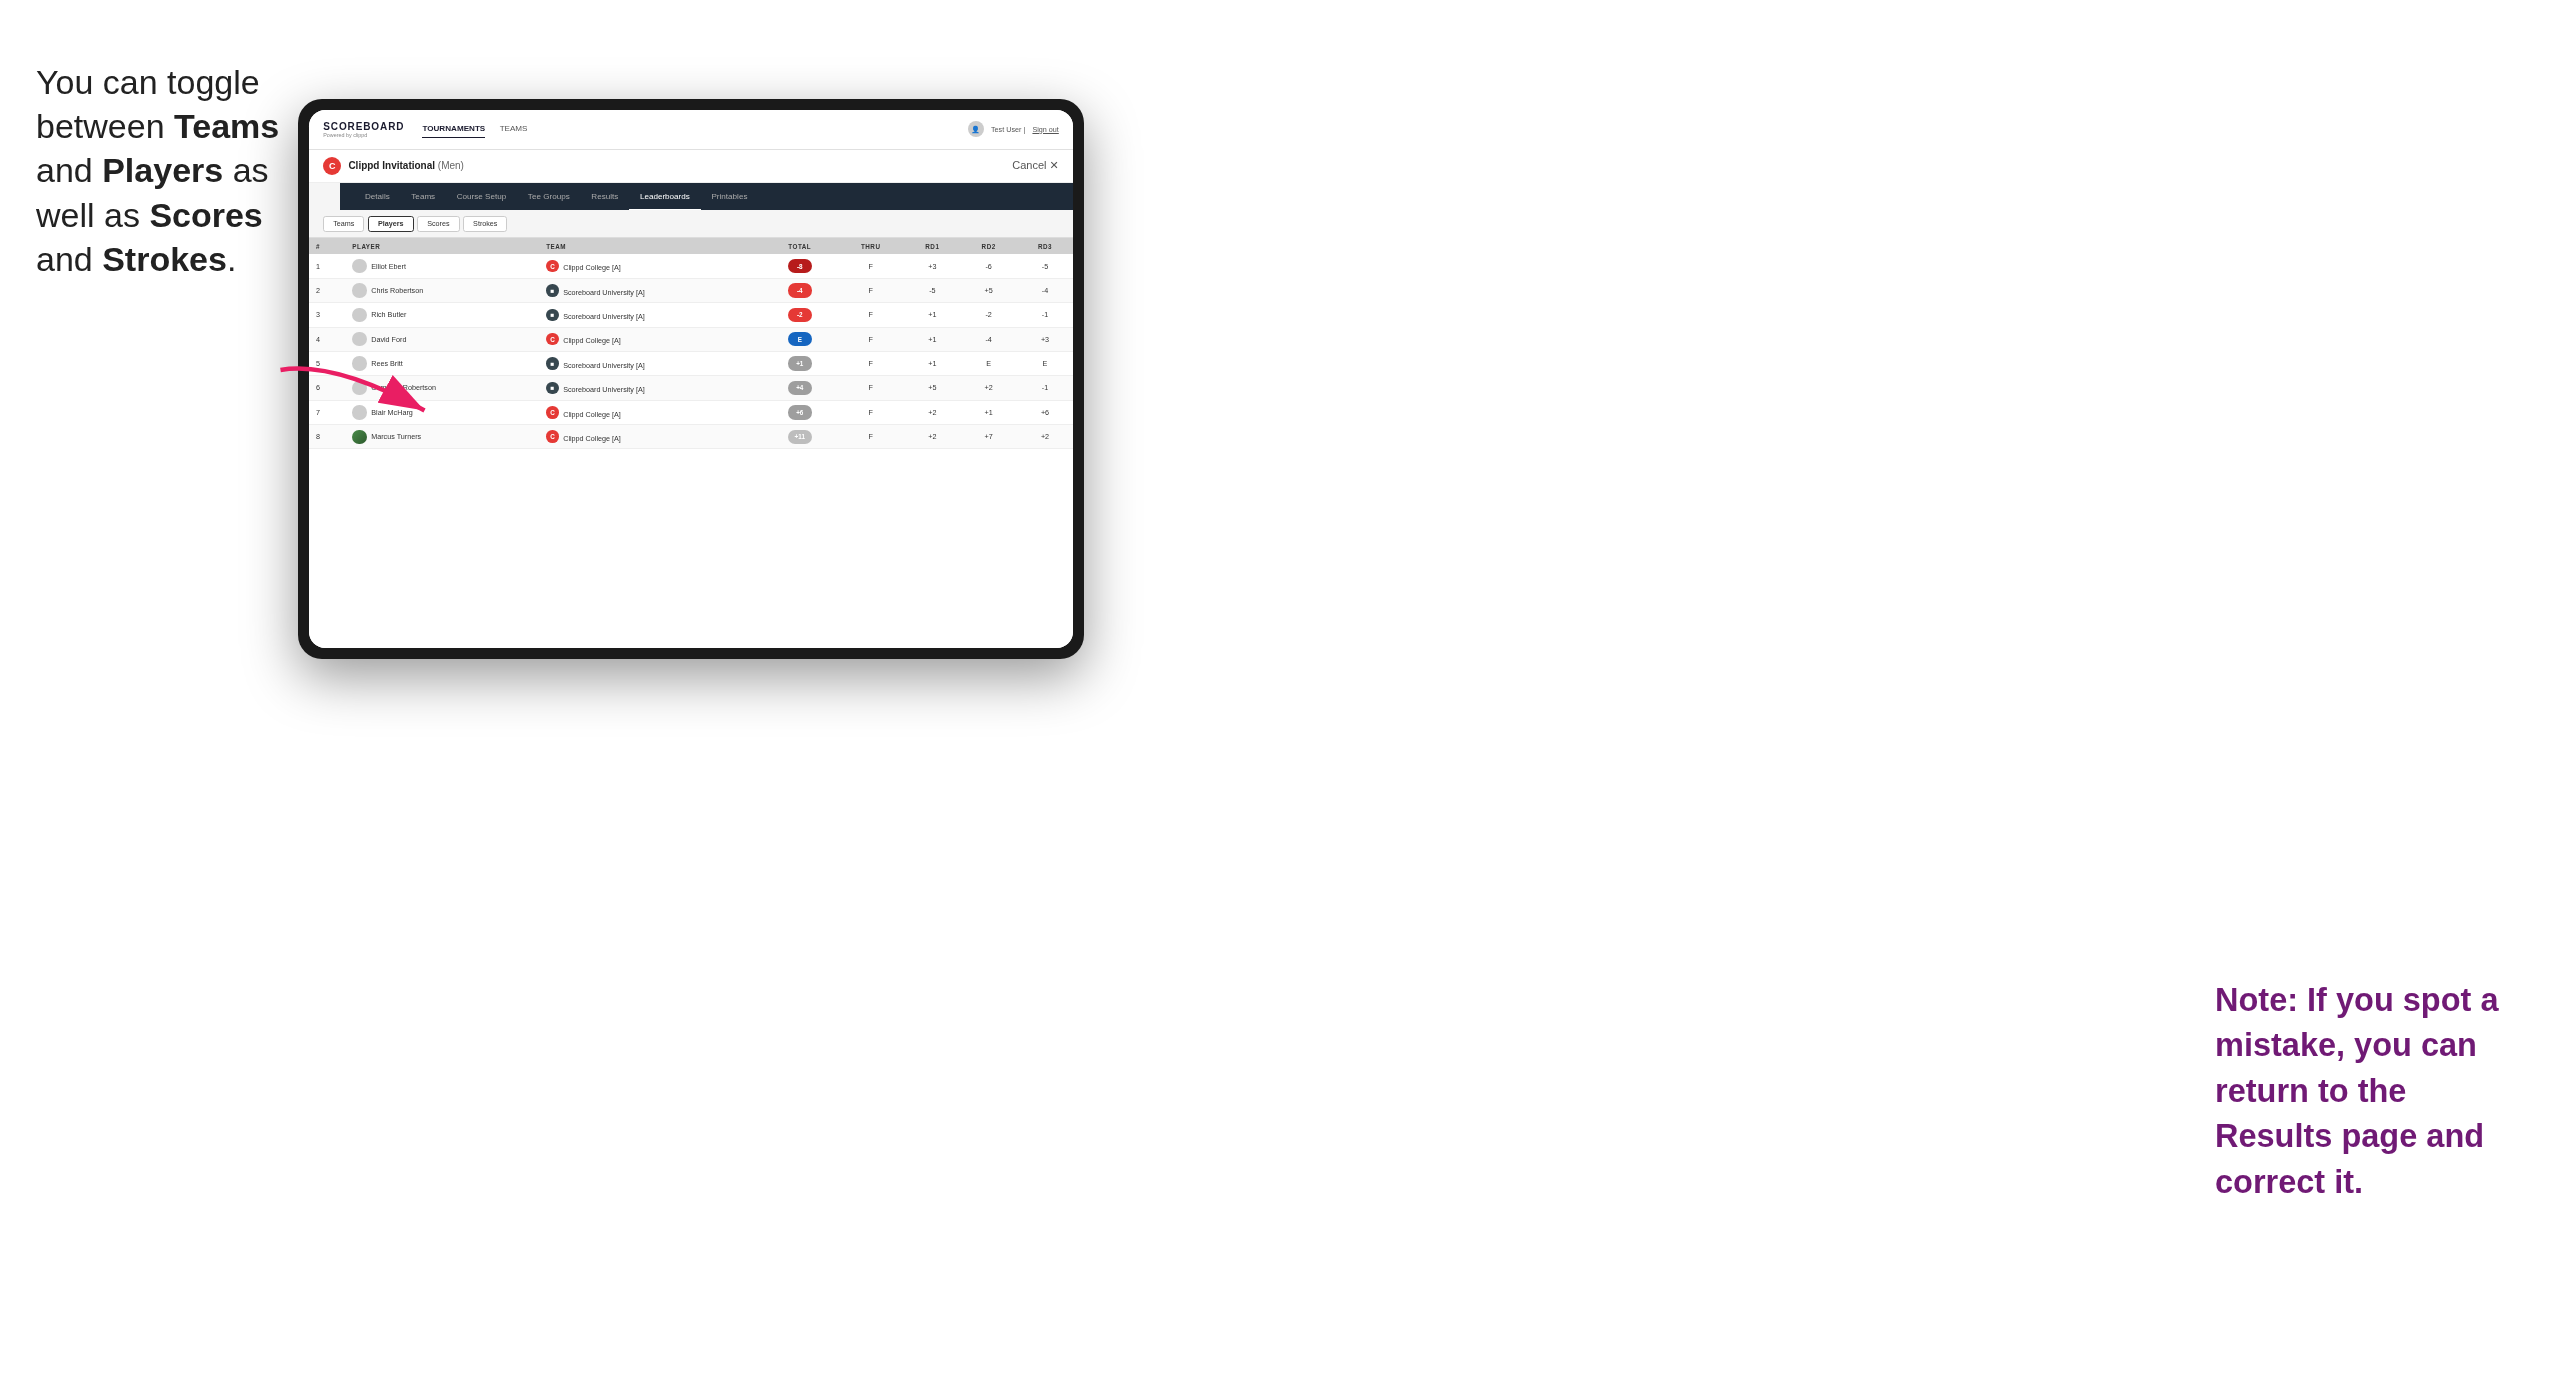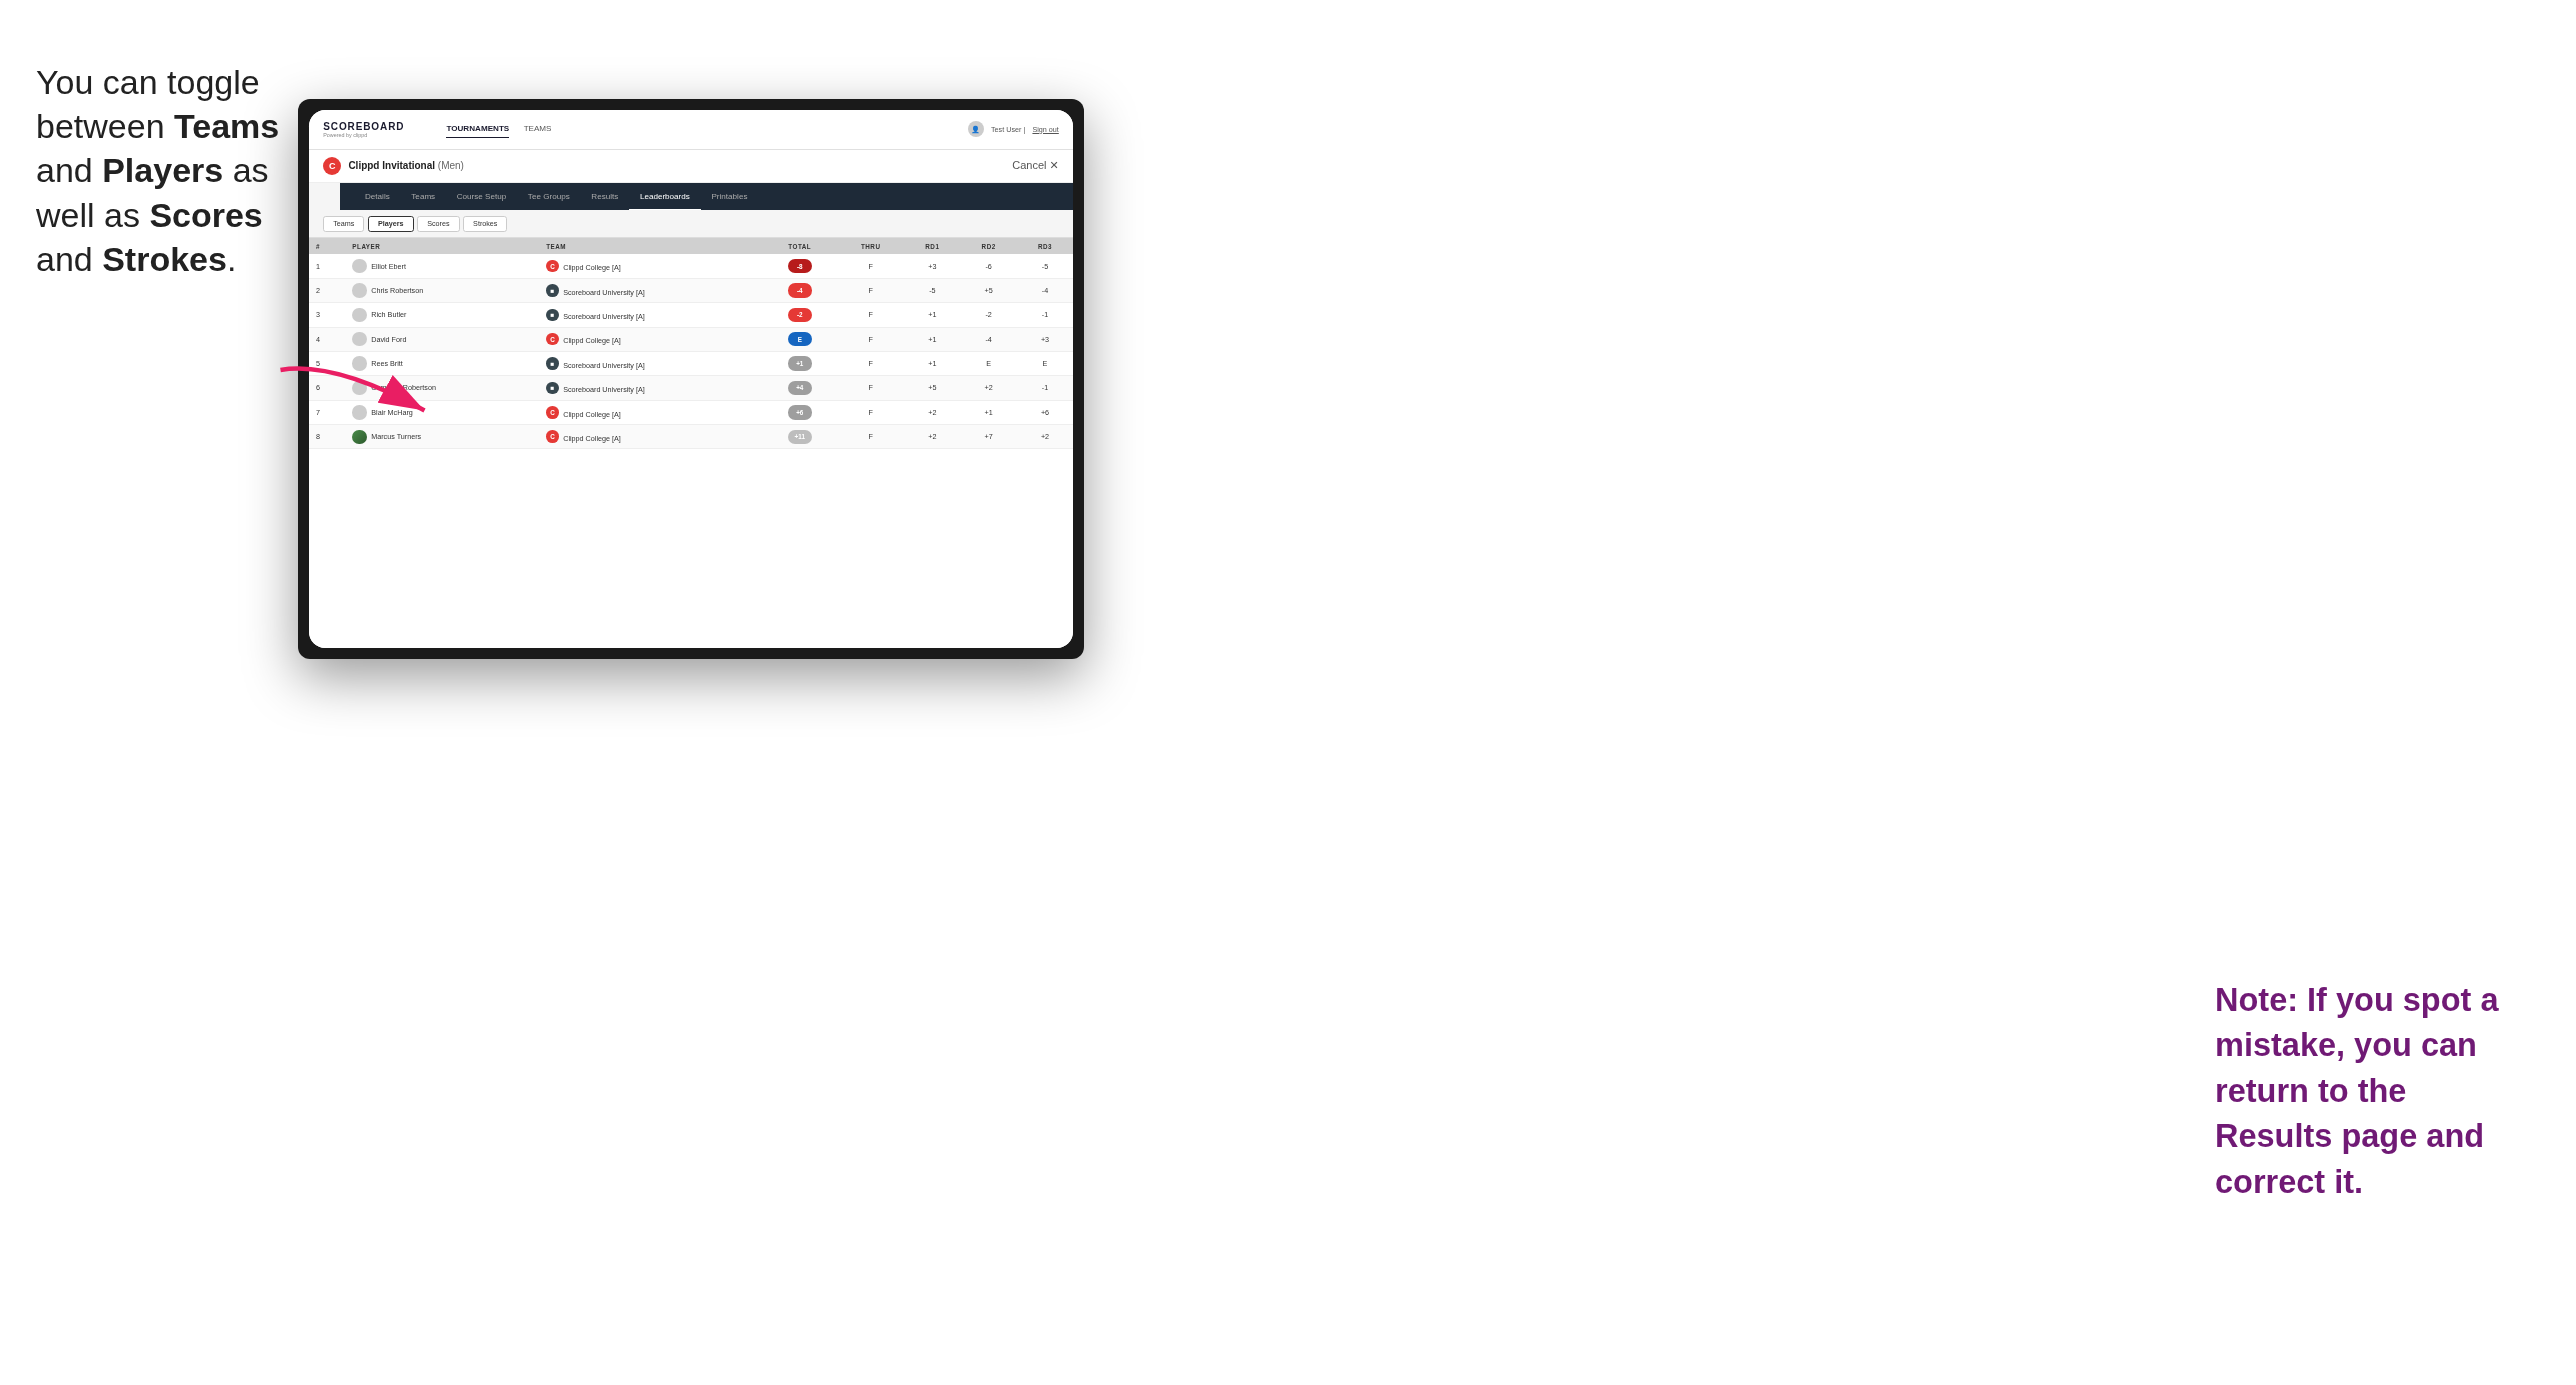--- a/index.html
+++ b/index.html
@@ -37,21 +37,21 @@
     .right-text strong { font-weight: 800; }
 
     
     .tablet {
       position: absolute;
       left: 298px;
       top: 99px;
       width: 786px;
       height: 560px;
       background: #1a1a1a;
-      border-radius: 12px;
+      border-radius: 24px;
       padding: 10.8px;
       box-shadow: 0 18px 54px rgba(0,0,0,0.4);
     }
     .tablet-screen {
       width: 100%;
       height: 100%;
       background: #f5f5f5;
       border-radius: 16.3px;
       overflow: hidden;
       display: flex;
@@ -91,21 +91,20 @@
       font-size: 8.1px;
       color: #555;
       text-decoration: none;
       padding: 3.6px 0;
       cursor: pointer;
     }
     .nav-link.active {
       border-bottom: 1.8px solid #1a1a2e;
       color: #1a1a2e;
       font-weight: 600;
-      margin-left: 24px;
     }
     .nav-right {
       display: flex;
       align-items: center;
       gap: 7.2px;
       font-size: 7.2px;
       color: #555;
     }
     .user-avatar-small {
       width: 16.3px;

